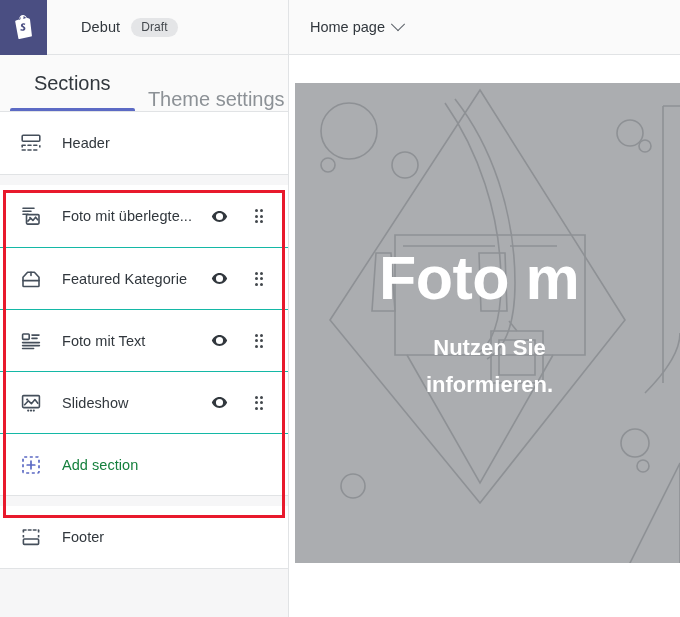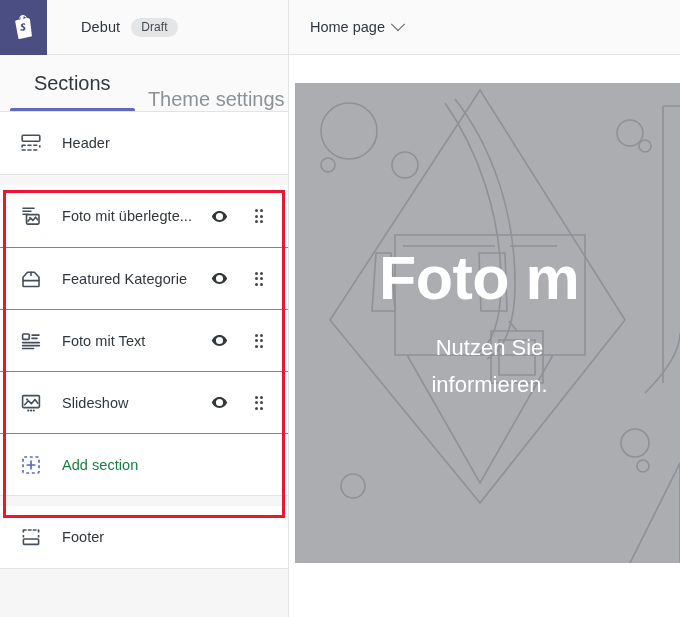--- a/index.html
+++ b/index.html
@@ -270,21 +270,21 @@
     color: #ffffff;
     font-size: 61px;
     font-weight: bold;
     line-height: 1.05;
     white-space: nowrap;
     letter-spacing: -.5px;
   }
   .overlay-sub {
     color: #ffffff;
     font-size: 22px;
-    font-weight: normal;
+    font-weight: bold;
     line-height: 1.45;
     margin-top: 22px;
     white-space: nowrap;
     text-align: center;
     align-self: center;
     margin-left: -80px;
   }
 </style>
 </head>
 <body>

